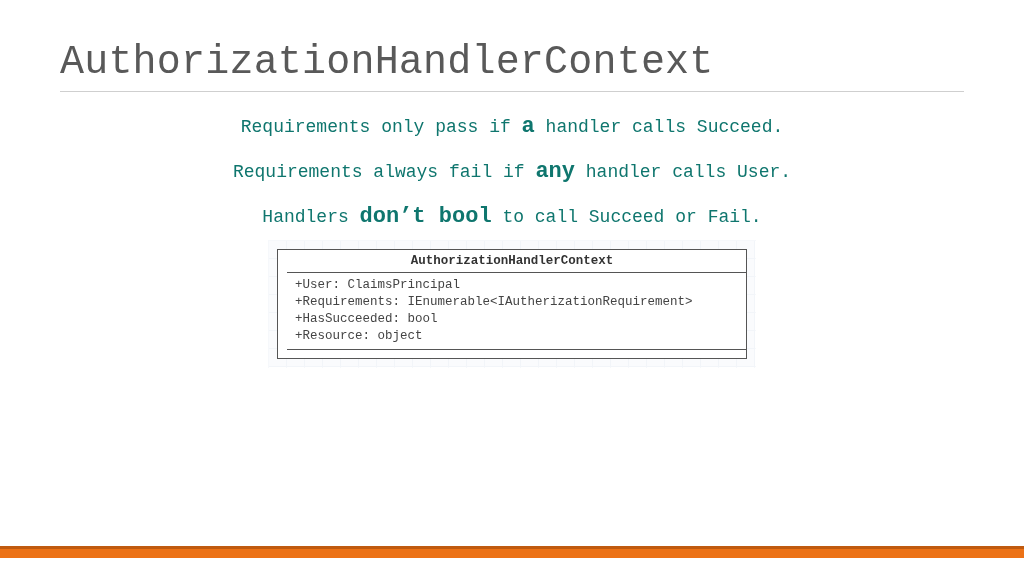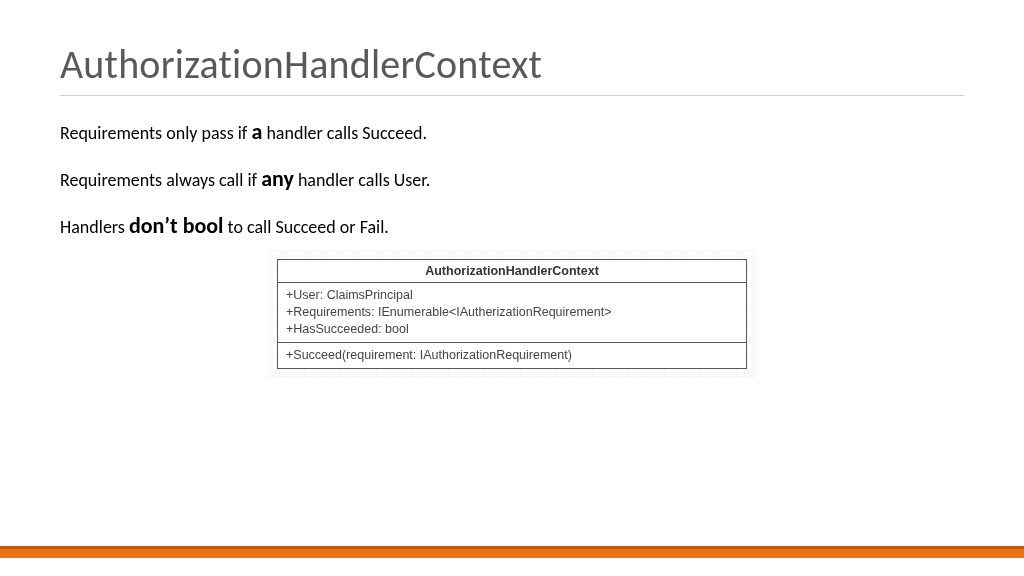--- a/index.html
+++ b/index.html
@@ -1,15 +1,15 @@
 <!DOCTYPE html>
 <html><head>
 <meta charset="utf-8">
 <style>
-  * { box-sizing: border-box; margin: 0; padding: 0; }
+  * { box-sizing: border-box; margin: 0; padding: 0; font-family: Liberation Mono, monospace; }
   html, body { width: 1024px; height: 576px; }
   body {
     background: #fff;
     font-family: "Segoe UI", "Calibri Light", Calibri, Arial, sans-serif;
     color: #595959;
     position: relative;
     overflow: hidden;
   }
   .slide {
     width: 1024px;
@@ -21,23 +21,24 @@
     font-size: 40px;
     font-weight: 300;
     color: #595959;
     padding-bottom: 6px;
     border-bottom: 1px solid #cfcfcf;
     margin-bottom: 22px;
     letter-spacing: .2px;
   }
   .body-line {
     font-size: 18px;
-    color: #000000;
+    color: #0f766e;
     margin-bottom: 20px;
     font-weight: 400;
+    text-align: center;
   }
   .body-line .strong {
     font-weight: 700;
     font-size: 22px;
   }
   .diagram-wrap {
     display: flex;
     justify-content: center;
     margin-top: 8px;
   }
@@ -59,20 +60,21 @@
       linear-gradient(#e6edf5 1px, transparent 1px),
       linear-gradient(90deg, #e6edf5 1px, transparent 1px);
     background-size: 18px 18px;
     opacity: .35;
   }
   .uml .sect {
     padding: 4px 8px;
   }
   .uml .sect + .sect {
     border-top: 1px solid #555;
+    margin-left: 9px;
   }
   .uml .class-name {
     text-align: center;
     font-weight: 700;
     color: #333;
   }
   .uml .prop, .uml .method {
     line-height: 1.35;
     white-space: nowrap;
   }
@@ -91,37 +93,37 @@
 
 <div class="slide">
 
   <h1 class="title">AuthorizationHandlerContext</h1>
 
   <p class="body-line">
     <span>Requirements only pass if </span><span class="strong">a</span><span> handler calls Succeed.</span>
   </p>
 
   <p class="body-line">
-    <span>Requirements always call if </span><span class="strong">any</span><span> handler calls User.</span>
+    <span>Requirements always fail if </span><span class="strong">any</span><span> handler calls User.</span>
   </p>
 
   <p class="body-line">
     <span>Handlers </span><span class="strong">don’t bool</span><span> to call Succeed or Fail.</span>
   </p>
 
 
   <div class="diagram-wrap">
     <div class="uml">
       <div class="uml-grid-bg"></div>
       <div class="sect class-name">AuthorizationHandlerContext</div>
       <div class="sect">
         <div class="prop">+User: ClaimsPrincipal</div>
         <div class="prop">+Requirements: IEnumerable&lt;IAutherizationRequirement&gt;</div>
         <div class="prop">+HasSucceeded: bool</div>
+        <div class="prop">+Resource: object</div>
       </div>
       <div class="sect">
-        <div class="method">+Succeed(requirement: IAuthorizationRequirement)</div>
       </div>
     </div>
   </div>
 
   <div class="footer-bar"></div>
 </div>
 
 </body></html>

